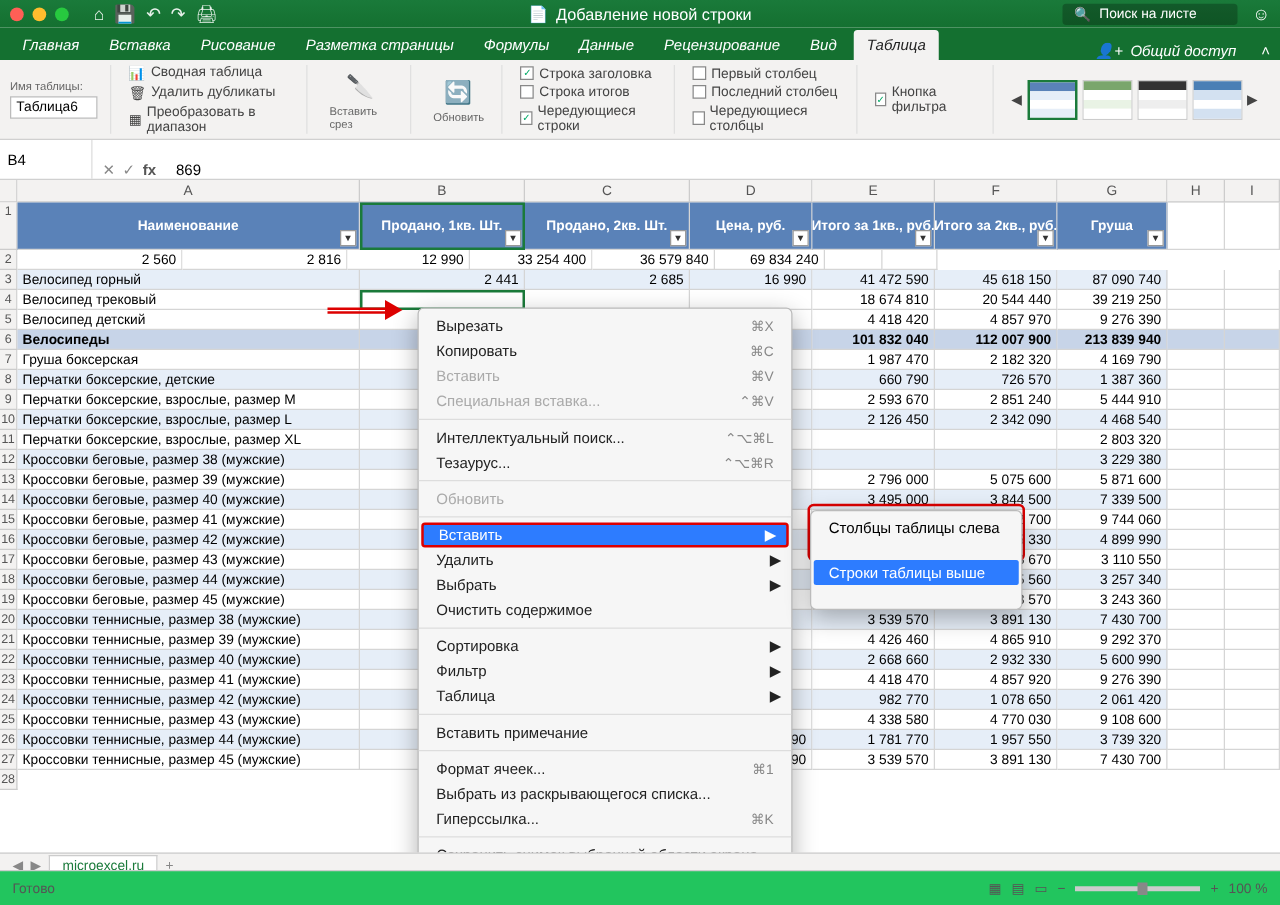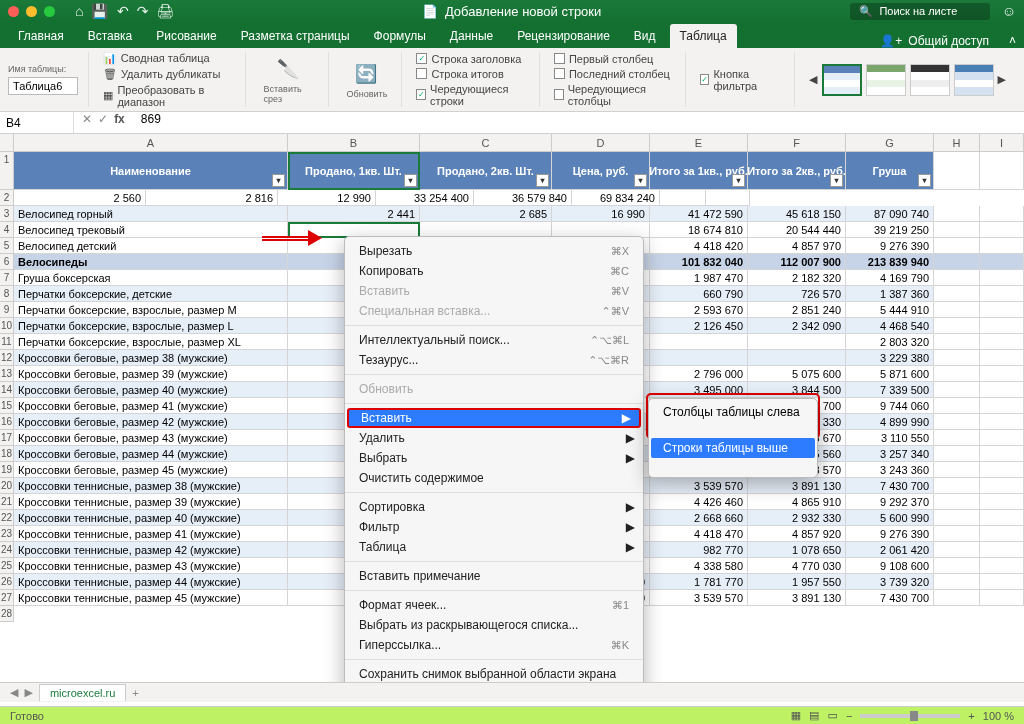--- a/index.html
+++ b/index.html
@@ -8,21 +8,21 @@
 .titlebar { height: 22px; background: linear-gradient(#1a7a3a, #147030); display: flex; align-items: center; padding: 0 8px; color: #fff; }
 .traffic-lights { display: flex; gap: 7px; }
 .tl { width: 11px; height: 11px; border-radius: 50%; }
 .red { background: #ff5f56; } .yellow { background: #ffbd2e; } .green { background: #27c93f; }
 .qat { display: flex; gap: 8px; margin-left: 20px; align-items: center; }
 .qat-ico { color: #fff; opacity: .9; font-size: 14px; }
 .title-center { position: absolute; left: 50%; transform: translateX(-50%); display: flex; gap: 6px; align-items: center; font-size: 13px; }
 .search-box { margin-left: auto; background: rgba(0,0,0,.25); border-radius: 3px; padding: 2px 10px; font-size: 11px; display: flex; gap: 6px; align-items: center; min-width: 140px; }
 .smile { margin-left: 12px; font-size: 14px; }
 
-.ribbon-tabs { height: 26px; background: #147030; display: flex; align-items: flex-end; padding: 0 8px; color: #fff; gap: 4px; }
+.ribbon-tabs { height: 26px; background: #147030; display: flex; align-items: flex-end; padding: 0 8px; color: #fff; gap: 4px; font-style: italic; }
 .tab { padding: 5px 10px; font-size: 12px; cursor: pointer; }
 .tab.active { background: #f3f2f1; color: #222; border-radius: 3px 3px 0 0; }
 .share-btn { margin-left: auto; color: #fff; display: flex; gap: 6px; align-items: center; padding: 0 10px; }
 .carets { color: #fff; margin-left: 6px; }
 
 .ribbon { height: 64px; background: #f3f2f1; border-bottom: 1px solid #d0d0d0; display: flex; padding: 4px 8px; gap: 14px; font-size: 11px; color: #444; }
 .rgroup { display: flex; flex-direction: column; justify-content: center; gap: 2px; border-right: 1px solid #e0e0e0; padding-right: 10px; }
 .rtiny { font-size: 9px; color: #666; }
 .rgroup.col { flex-direction: column; align-items: flex-start; gap: 3px; }
 .chk { display: flex; gap: 4px; align-items: center; }
@@ -30,21 +30,21 @@
 .rbtn { display: flex; flex-direction: column; align-items: center; gap: 2px; padding: 2px 4px; }
 .rbtn-ico { width: 26px; height: 26px; display: flex; align-items: center; justify-content: center; font-size: 18px; }
 .styles-gal { display: flex; gap: 4px; align-items: center; }
 .style-sw { width: 40px; height: 32px; border: 1px solid #ccc; background: #fff; display: flex; flex-direction: column; }
 .style-sw.sel { border: 2px solid #1a7a3a; }
 .sw-row { flex: 1; }
 .sw-h { background: #5a82b8; }
 .sw-a { background: #e6eef8; } .sw-b { background: #fff; }
 .input-sm { width: 70px; height: 18px; border: 1px solid #bbb; font-size: 11px; padding: 0 4px; background: #fff; }
 
-.formula-bar { height: 22px; background: #fff; border-bottom: 1px solid #d0d0d0; display: flex; align-items: flex-start; }
+.formula-bar { height: 32px; background: #fff; border-bottom: 1px solid #d0d0d0; display: flex; align-items: flex-end; }
 .name-box { width: 74px; border-right: 1px solid #ddd; padding: 0 6px; font-size: 12px; height: 100%; display: flex; align-items: center; }
 .fx-ctrl { display: flex; gap: 6px; padding: 0 8px; color: #888; font-size: 12px; }
 .fx-label { font-weight: bold; color: #555; }
 .fx-val { padding: 0 8px; font-size: 12px; }
 
 .sheet-area { position: relative; height: 564px; overflow: hidden; background: #fff; }
 .col-headers { display: flex; position: absolute; left: 14px; top: 0; height: 18px; }
 .row-headers { position: absolute; left: 0; top: 18px; width: 14px; }
 .corner { position: absolute; left:0; top:0; width:14px; height:18px; background:#f3f2f1; border-right:1px solid #ccc; border-bottom:1px solid #ccc; }
 .ch { background: #f3f2f1; border-right: 1px solid #ccc; border-bottom: 1px solid #ccc; text-align: center; font-size: 11px; color: #555; line-height: 18px; }
@@ -62,37 +62,37 @@
 .num { justify-content: flex-end; }
 .band-a { background: #e6eef8; } .band-b { background: #fff; }
 .totalrow .cell { background: #c7d4e8; font-weight: bold; }
 .selcell { outline: 2px solid #1a7a3a; outline-offset: -2px; }
 
 .arrow { position: absolute; left: 262px; top: 96px; width: 60px; height: 16px; }
 .arrow-line { position:absolute; top:6px; left:0; width:46px; height:2px; background:#d00; }
 .arrow-line2 { position:absolute; top:9px; left:0; width:46px; height:2px; background:#d00; }
 .arrow-head { position:absolute; right:0; top:0; width:0; height:0; border-left:14px solid #d00; border-top:8px solid transparent; border-bottom:8px solid transparent; }
 
-.ctx-menu { position: absolute; left: 344px; top: 102px; width: 300px; background: #f6f6f6; border: 1px solid #bbb; border-radius: 5px; box-shadow: 0 6px 20px rgba(0,0,0,.3); padding: 4px 0; font-size: 12px; color: #222; }
+.ctx-menu { position: absolute; left: 334px; top: 102px; width: 300px; background: #f6f6f6; border: 1px solid #bbb; border-radius: 5px; box-shadow: 0 6px 20px rgba(0,0,0,.3); padding: 4px 0; font-size: 12px; color: #222; }
 .ctx-item { height: 20px; padding: 0 14px; display: flex; align-items: center; position: relative; }
 .ctx-item.disabled { color: #aaa; }
 .ctx-item.hl { background: #2d7cff; color: #fff; border: 2px solid #d00; border-radius: 3px; margin: 0 2px; padding: 0 12px; }
 .ctx-sep { height: 1px; background: #ddd; margin: 4px 0; }
 .ctx-sc { margin-left: auto; color: #888; font-size: 11px; }
 .ctx-sub { position: absolute; right: 8px; }
 
 .submenu { position: absolute; left: 648px; top: 264px; width: 170px; background: #f6f6f6; border: 1px solid #bbb; border-radius: 5px; box-shadow: 0 6px 20px rgba(0,0,0,.3); padding: 3px 0; font-size: 12px; }
 .submenu .ctx-item.hl2 { background: #2d7cff; color: #fff; margin: 16px 2px; border-radius: 2px; padding: 0 12px; align-items: center; }
 .submenu-wrap { border: 2px solid #d00; border-radius: 5px; position: absolute; left: 646px; top: 259px; width: 174px; height: 46px; pointer-events:none; }
 
 .sheet-tabs { position: absolute; bottom: 22px; left: 0; right: 0; height: 20px; background: #f3f2f1; border-top: 1px solid #ccc; display: flex; align-items: center; padding: 0 10px; gap: 6px; font-size: 11px; }
 .stab { padding: 2px 10px; background: #fff; border: 1px solid #ccc; border-bottom: none; color: #1a7a3a; }
 .stab-nav { color: #888; }
 
-.statusbar { position: absolute; bottom: 0; left: 0; right: 0; height: 18px; background: #bef264; border-top: 1px solid #ccc; display: flex; align-items: center; padding: 0 10px; font-size: 11px; color: #555; gap: 12px; }
+.statusbar { position: absolute; bottom: 0; left: 0; right: 0; height: 28px; background: #22c55e; border-top: 1px solid #ccc; display: flex; align-items: center; padding: 0 10px; font-size: 11px; color: #555; gap: 12px; }
 .zoom { margin-left: auto; display: flex; align-items: center; gap: 8px; }
 .slider { width: 100px; height: 4px; background: #ccc; position: relative; }
 .slider-thumb { position: absolute; left: 50%; top: -3px; width: 8px; height: 10px; background: #888; }
 </style>
 </head>
 <body>
 
 <div class="titlebar">
   <div class="traffic-lights">
     <div class="tl red"></div>

